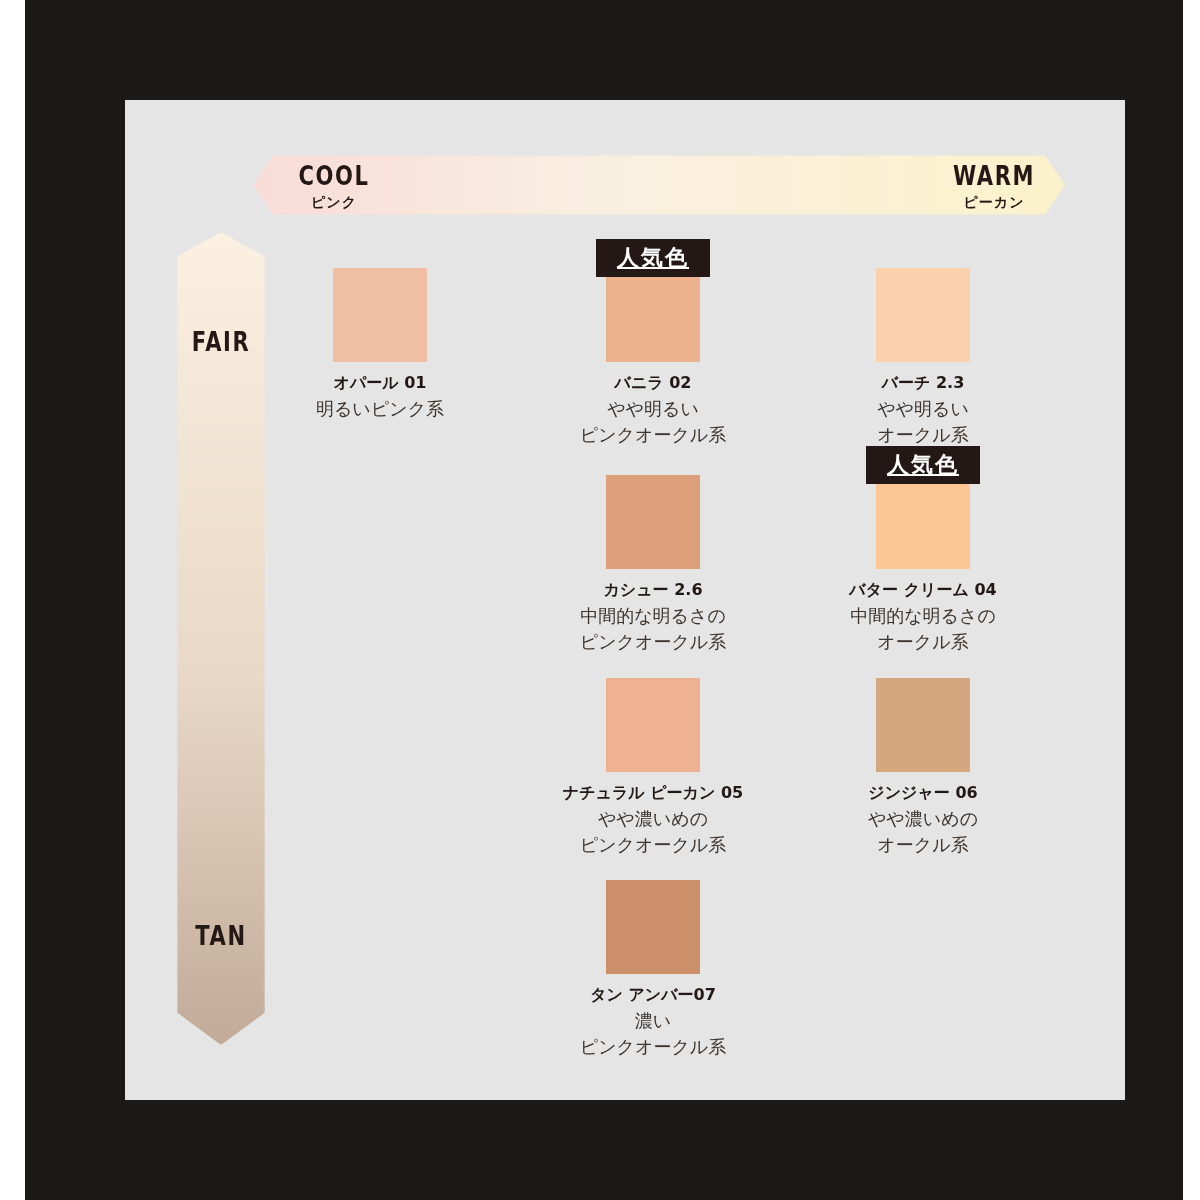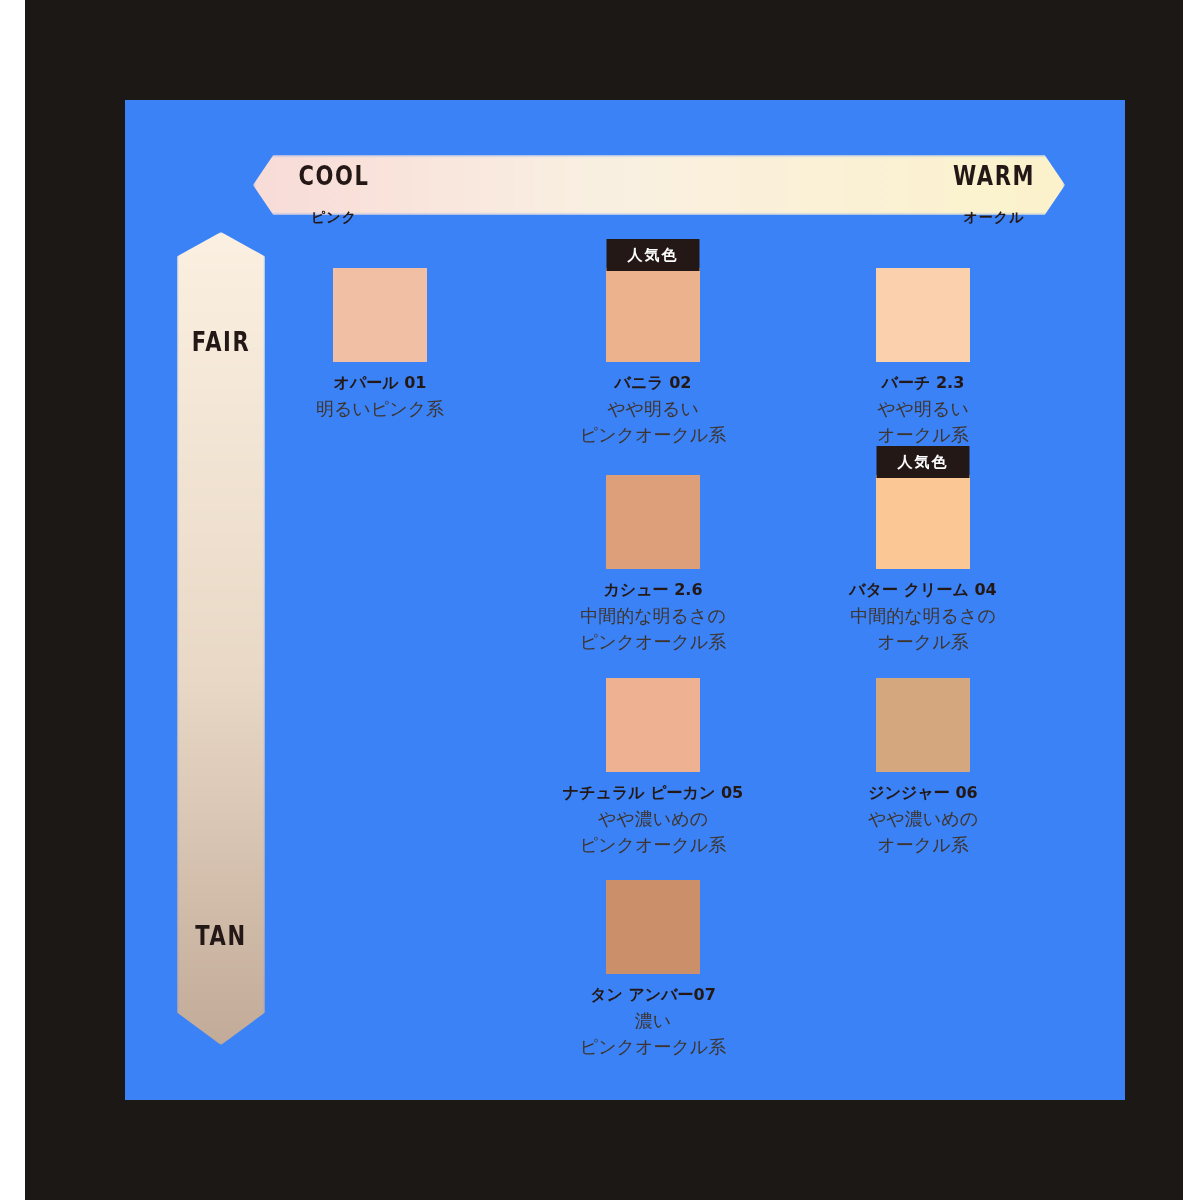--- a/index.html
+++ b/index.html
@@ -8,54 +8,54 @@
   .frame { position:absolute; left:25px; top:0; width:1158px; height:1200px; background:#1b1815; }
   .panel { position:absolute; left:100px; top:100px; width:1000px; height:1000px; background:#f2eae2; }
 
   
   .harrow { position:absolute; left:128px; top:55px; width:812px; height:60px;
     clip-path:polygon(0 50%, 2.5% 0, 97.5% 0, 100% 50%, 97.5% 100%, 2.5% 100%);
     filter:blur(1.5px); }
   .axis-label-block { position:absolute; width:140px; text-align:center; color:#231815; }
   .din { font-weight:bold; letter-spacing:2px; transform:scaleX(0.78); transform-origin:center; }
   .axis-main { font-size:27px; line-height:1; }
-  .axis-sub { font-size:14px; font-weight:bold; margin-top:20px; letter-spacing:1px; }
+  .axis-sub { font-size:14px; font-weight:bold; margin-top:5px; letter-spacing:1px; }
 
   
   .varrow { position:absolute; left:52px; top:132px; width:88px; height:813px;
     clip-path:polygon(50% 0, 100% 3%, 100% 96%, 50% 100%, 0 96%, 0 3%);
     filter:blur(1.2px); }
   .v-label { position:absolute; left:26px; width:140px; text-align:center; color:#231815; font-size:27px; line-height:1; }
 
   
   .cell { position:absolute; width:270px; display:flex; flex-direction:column; align-items:center; }
   .col1 { left:120px; } .col2 { left:393px; } .col3 { left:663px; }
   .row1 { top:168px; } .row2 { top:375px; } .row3 { top:578px; } .row4 { top:780px; }
   .swatch { width:94px; height:94px; }
   .badge { position:absolute; top:-29px; left:50%; transform:translateX(-50%);
-    height:32px; padding:0 21px; display:flex; align-items:center; justify-content:center;
-    font-size:15px; font-weight:bold; letter-spacing:2px; white-space:nowrap; }
+    height:38px; padding:0 21px; display:flex; align-items:center; justify-content:center;
+    font-size:22px; font-weight:bold; letter-spacing:2px; white-space:nowrap;text-decoration:underline; }
   .shade-name { margin-top:8px; font-size:16px; font-weight:bold; color:#231815; line-height:26px; white-space:nowrap; }
   .shade-desc { font-size:18px; color:#3e342d; line-height:26px; text-align:center; white-space:pre-line; }
 </style>
 </head>
 <body>
 
 <div class="page">
   <div class="frame" style="background: rgb(27, 24, 21);">
-    <div class="panel" style="background: #3b82f6;">
+    <div class="panel" style="background: #e5e5e5;">
 
       <div class="harrow" style="background: linear-gradient(to right, rgb(248, 219, 215) 0%, rgb(249, 239, 225) 42%, rgb(251, 242, 203) 100%);"></div>
       <div class="axis-label-block" style="left:139px; top:62px;">
         <div class="axis-main din">COOL</div>
         <div class="axis-sub">ピンク</div>
       </div>
       <div class="axis-label-block" style="left:799px; top:62px;">
         <div class="axis-main din">WARM</div>
-        <div class="axis-sub">オークル</div>
+        <div class="axis-sub">ピーカン</div>
       </div>
 
       <div class="varrow" style="background: linear-gradient(rgb(251, 240, 225) 0%, rgb(233, 216, 198) 55%, rgb(194, 171, 152) 100%);"></div>
       <div class="v-label din" style="top:228px;">FAIR</div>
       <div class="v-label din" style="top:822px;">TAN</div>
 
       <div class="cell col1 row1">
         <div class="swatch" style="background: rgb(241, 191, 163);"></div>
         <div class="shade-name">オパール 01</div>
         <div class="shade-desc">明るいピンク系</div>

